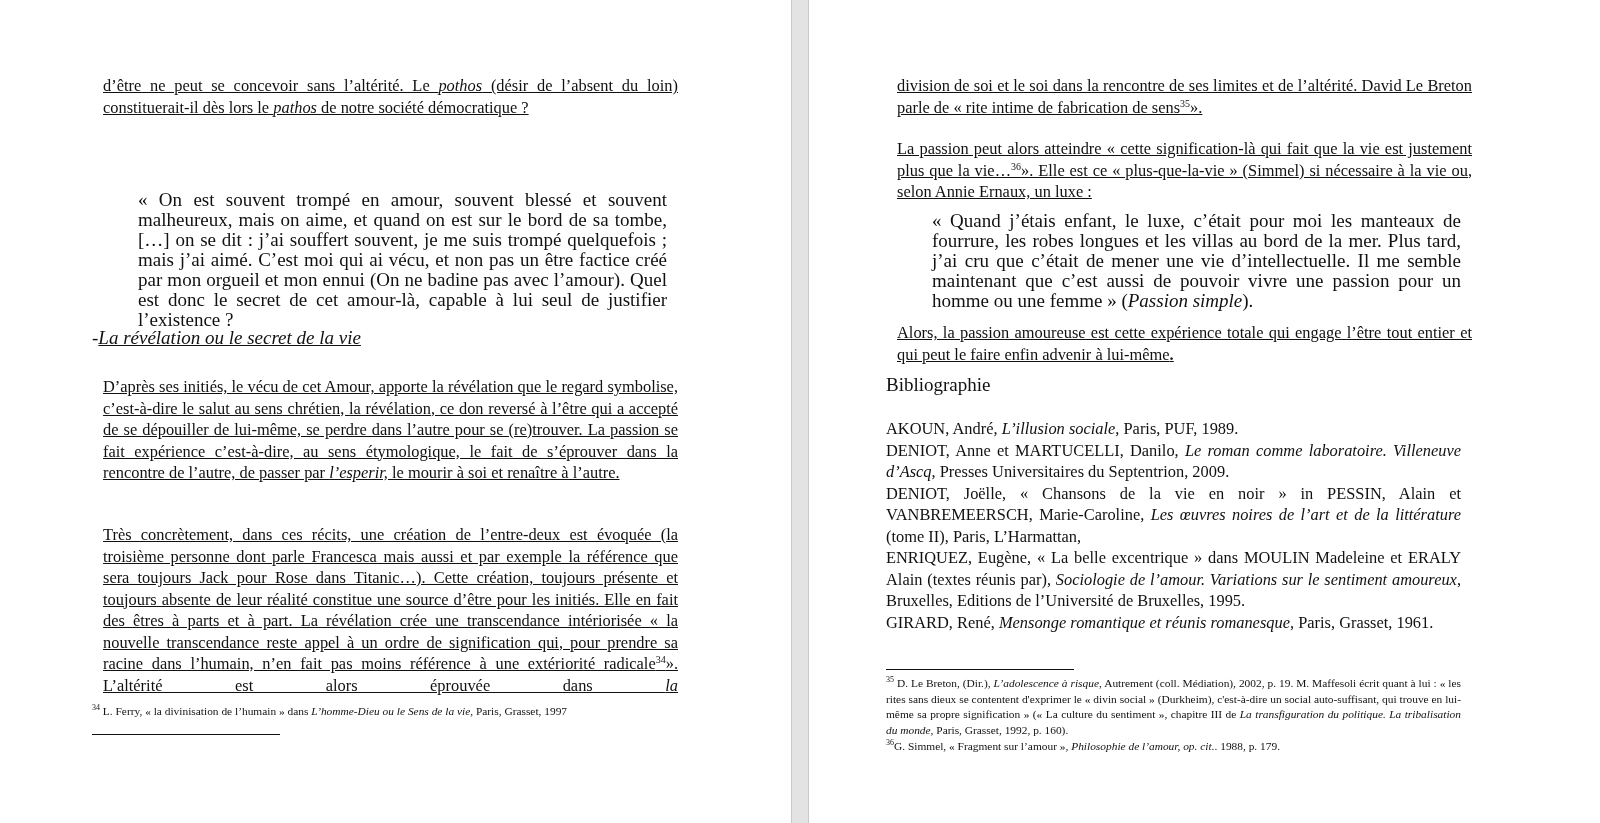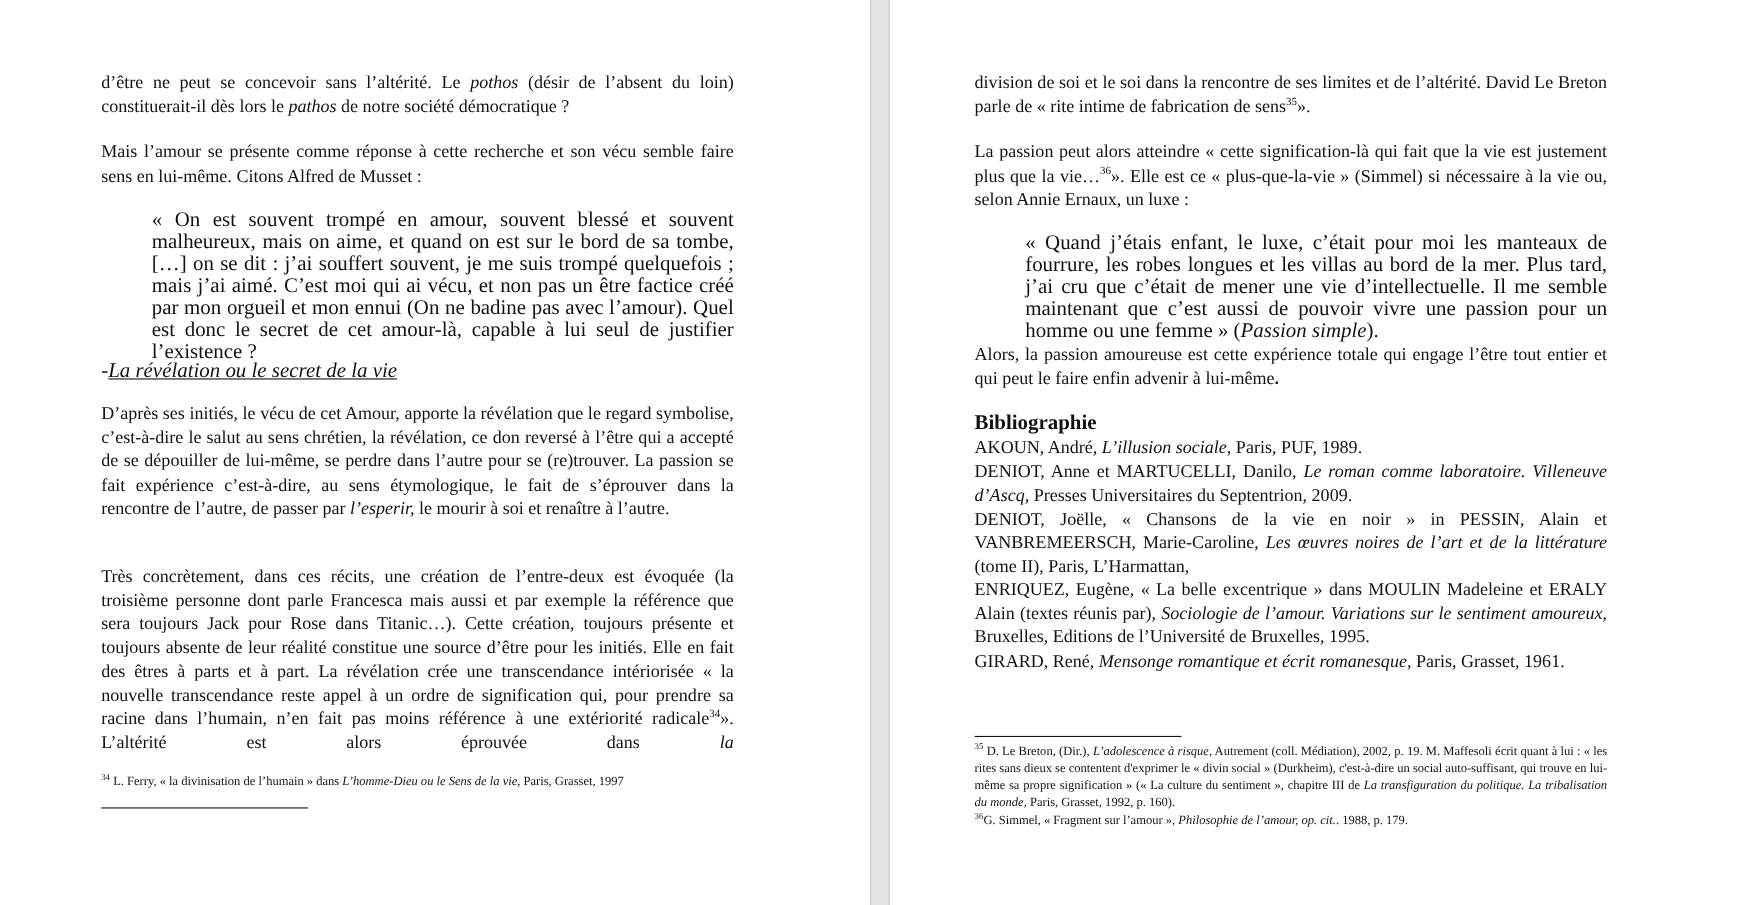--- a/index.html
+++ b/index.html
@@ -12,45 +12,44 @@
   .page { position:absolute; top:0; height:823px; background:#fff; }
   .page.left { left:0; width:791px; }
   .page.right { left:809px; width:731px;padding-left:28px; }
   .gutter {
     position:absolute; top:0; left:791px; width:18px; height:823px;
     background:#e3e3e3; border-left:1px solid #c8c8c8; border-right:1px solid #c8c8c8;
     box-sizing:border-box;
   }
   .blk { position:absolute; margin:0; }
   p.body {
-    font-size:16.4px; line-height:21.5px; text-align:justify; margin:0;
+    font-size:16.4px; line-height:21.5px; text-align:justify; margin:11px;text-decoration:underline;
   }
   p.last-line-justify { text-align-last:justify; }
   p.quote {
     font-size:19px; line-height:20px; text-align:justify; margin:0;
   }
   .sup { font-size:10px; vertical-align:super; line-height:0; }
   .subtitle {
     font-size:19px; font-style:italic; text-decoration:underline; text-align:left;
   }
-  .biblio-title { font-size:19px; font-weight:bold; }
+  .biblio-title { font-size:19px; font-weight:normal; }
   .biblio p { font-size:16.4px; line-height:21.5px; margin:0; text-align:justify; }
   .fn-sep { position:absolute; height:1px; background:#111; }
   .fn { font-size:11.4px; line-height:15.5px; margin:0; text-align:justify; }
   .fn .sup { font-size:8px; }
   i { font-style:italic; }
 </style>
 </head>
 <body>
 
 <div class="page left">
 
   <p class="blk body" style="left:92px; top:64px; width:575px;"><span>d’être ne peut se concevoir sans l’altérité. Le </span><i>pothos</i><span> (désir de l’absent du loin) constituerait-il dès lors le </span><i>pathos</i><span> de notre société démocratique ?</span></p>
 
-  <p class="blk body" style="left:92px; top:127px; width:575px;">Mais l’amour se présente comme réponse à cette recherche et son vécu semble faire sens en lui-même. Citons Alfred de Musset :</p>
 
   <p class="blk quote" style="left:138px; top:190px; width:529px;">« On est souvent trompé en amour, souvent blessé et souvent malheureux, mais on aime, et quand on est sur le bord de sa tombe, […] on se dit : j’ai souffert souvent, je me suis trompé quelquefois ; mais j’ai aimé. C’est moi qui ai vécu, et non pas un être factice créé par mon orgueil et mon ennui (On ne badine pas avec l’amour). Quel est donc le secret de cet amour-là, capable à lui seul de justifier l’existence ?</p>
 
   <div class="blk subtitle" style="left:92px; top:327px; width:575px;"><span style="text-decoration:none; display:inline-block;">-</span><span>La révélation ou le secret de la vie</span></div>
 
   <p class="blk body" style="left:92px; top:365px; width:575px;"><span>D’après ses initiés, le vécu de cet Amour, apporte la révélation que le regard symbolise, c’est-à-dire le salut au sens chrétien, la révélation, ce don reversé à l’être qui a accepté de se dépouiller de lui-même, se perdre dans l’autre pour se (re)trouver. La passion se fait expérience c’est-à-dire, au sens étymologique, le fait de s’éprouver dans la rencontre de l’autre, de passer par </span><i>l’esperir,</i><span> le mourir à soi et renaître à l’autre.</span></p>
 
   <p class="blk body last-line-justify" style="left:92px; top:513px; width:575px;"><span>Très concrètement, dans ces récits, une création de l’entre-deux est évoquée (la troisième personne dont parle Francesca mais aussi et par exemple la référence que sera toujours Jack pour Rose dans Titanic…). Cette création, toujours présente et toujours absente de leur réalité constitue une source d’être pour les initiés. Elle en fait des êtres à parts et à part. La révélation crée une transcendance intériorisée « la nouvelle transcendance reste appel à un ordre de signification qui, pour prendre sa racine dans l’humain, n’en fait pas moins référence à une extériorité radicale</span><span class="sup">34</span><span>». L’altérité est alors éprouvée dans </span><i>la</i></p>
 
   <div class="fn-sep" style="left:92px; top:734px; width:188px;"></div>
@@ -64,26 +63,26 @@
   <p class="blk body" style="left:77px; top:64px; width:575px;"><span>division de soi et le soi dans la rencontre de ses limites et de l’altérité. David Le Breton parle de « rite intime de fabrication de sens</span><span class="sup">35</span><span>».</span></p>
 
   <p class="blk body" style="left:77px; top:127px; width:575px;"><span>La passion peut alors atteindre « cette signification-là qui fait que la vie est justement plus que la vie…</span><span class="sup">36</span><span>». Elle est ce « plus-que-la-vie » (Simmel) si nécessaire à la vie ou, selon Annie Ernaux, un luxe :</span></p>
 
   <p class="blk quote" style="left:123px; top:211px; width:529px;"><span>« Quand j’étais enfant, le luxe, c’était pour moi les manteaux de fourrure, les robes longues et les villas au bord de la mer. Plus tard, j’ai cru que c’était de mener une vie d’intellectuelle. Il me semble maintenant que c’est aussi de pouvoir vivre une passion pour un homme ou une femme » (</span><i>Passion simple</i><span>).</span></p>
 
   <p class="blk body" style="left:77px; top:311px; width:575px;"><span>Alors, la passion amoureuse est cette expérience totale qui engage l’être tout entier et qui peut le faire enfin advenir à lui-même</span><b>.</b></p>
 
   <div class="blk biblio-title" style="left:77px; top:374px;">Bibliographie</div>
 
-  <div class="blk biblio" style="left:77px; top:396px; width:575px;">
+  <div class="blk biblio" style="left:77px; top:418px; width:575px;">
     <p><span>AKOUN, André, </span><i>L’illusion sociale</i><span>, Paris, PUF, 1989.</span></p>
     <p><span>DENIOT, Anne et MARTUCELLI, Danilo, </span><i>Le roman comme laboratoire. Villeneuve d’Ascq,</i><span> Presses Universitaires du Septentrion, 2009.</span></p>
     <p><span>DENIOT, Joëlle, « Chansons de la vie en noir » in PESSIN, Alain et VANBREMEERSCH, Marie-Caroline, </span><i>Les œuvres noires de l’art et de la littérature</i><span> (tome II), Paris, L’Harmattan,</span></p>
     <p><span>ENRIQUEZ, Eugène, « La belle excentrique » dans MOULIN Madeleine et ERALY Alain (textes réunis par), </span><i>Sociologie de l’amour. Variations sur le sentiment amoureux</i><span>, Bruxelles, Editions de l’Université de Bruxelles, 1995.</span></p>
-    <p><span>GIRARD, René, </span><i>Mensonge romantique et écrit romanesque</i><span>, Paris, Grasset, 1961.</span></p>
+    <p><span>GIRARD, René, </span><i>Mensonge romantique et réunis romanesque</i><span>, Paris, Grasset, 1961.</span></p>
   </div>
 
   <div class="fn-sep" style="left:77px; top:669px; width:188px;"></div>
 
   <p class="blk fn" style="left:77px; top:676px; width:575px;"><span class="sup">35</span><span> D. Le Breton, (Dir.), </span><i>L’adolescence à risque</i><span>, Autrement (coll. Médiation), 2002, p. 19. M. Maffesoli écrit quant à lui : « les rites sans dieux se contentent d'exprimer le « divin social » (Durkheim), c'est-à-dire un social auto-suffisant, qui trouve en lui-même sa propre signification » (« La culture du sentiment », chapitre III de </span><i>La transfiguration du politique. La tribalisation du monde,</i><span> Paris, Grasset, 1992, p. 160).</span></p>
 
   <p class="blk fn" style="left:77px; top:739px; width:575px;"><span class="sup">36</span><span>G. Simmel, « Fragment sur l’amour »</span><i>, Philosophie de l’amour, op. cit.</i><span>. 1988, p. 179.</span></p>
 </div>
 
 </body></html>

